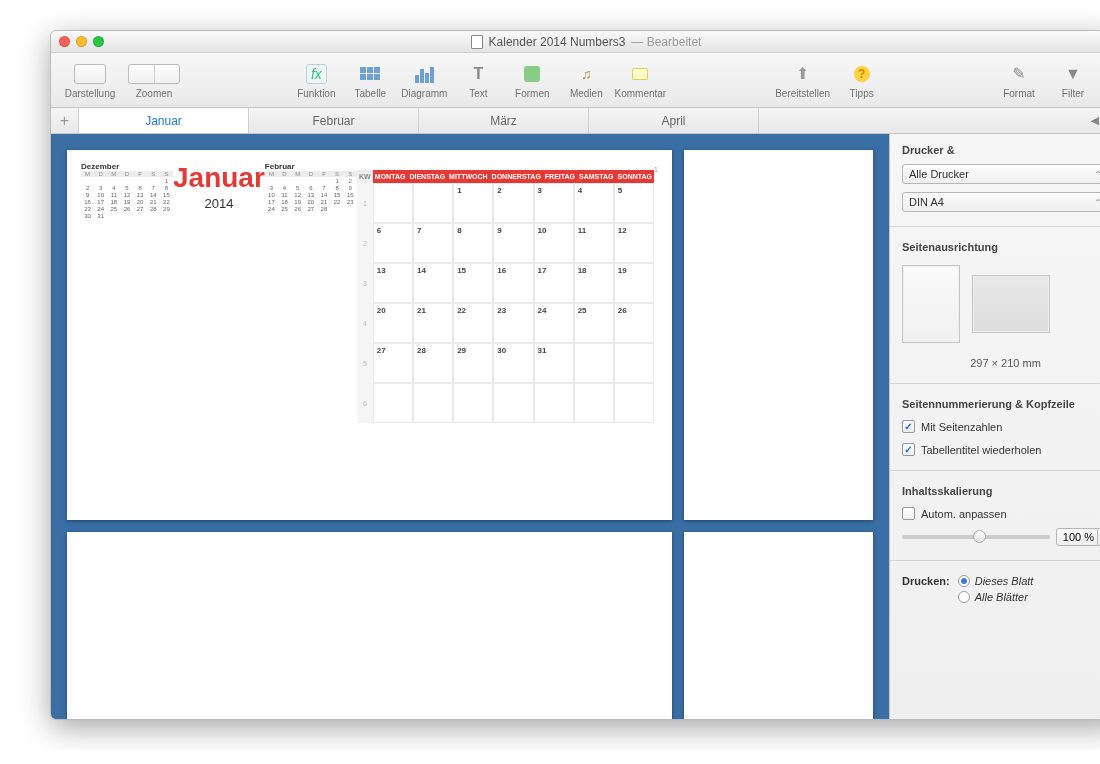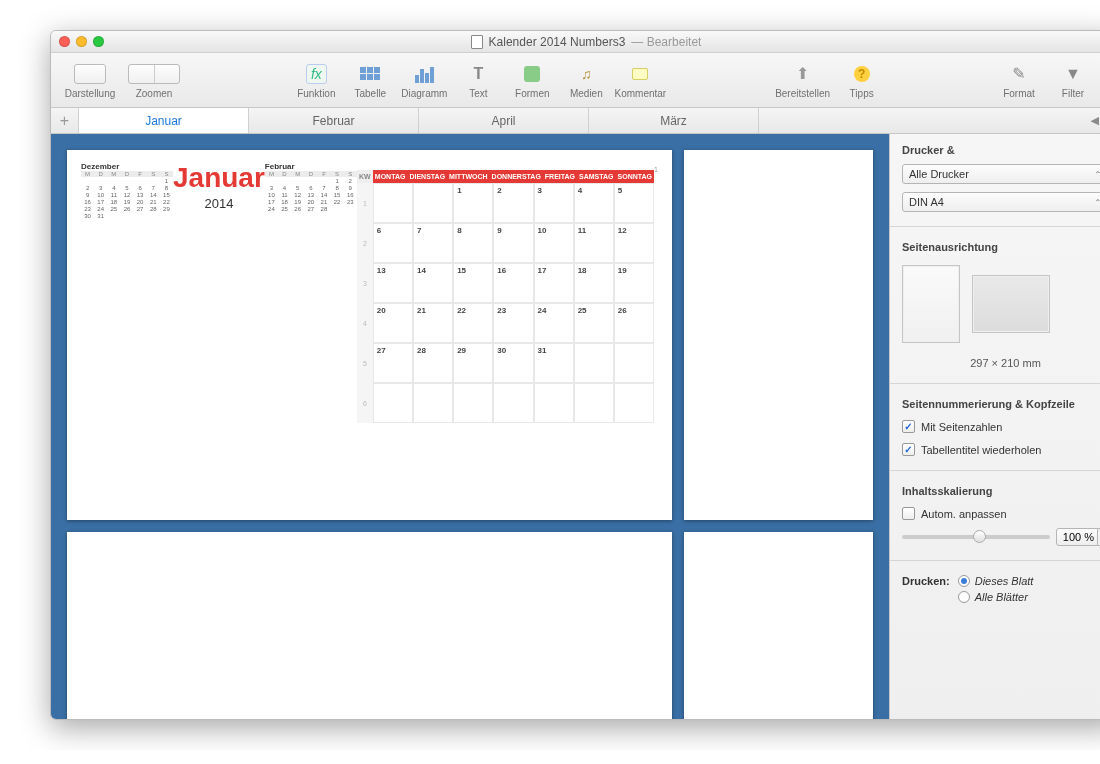--- a/index.html
+++ b/index.html
@@ -228,22 +228,22 @@
           </div>
         <div class="tool-label">Filter</div>
       </div>
     </div>
   </div>
 
   <div class="tabstrip">
     <div class="tab-add">+</div>
     <div class="sheet-tab active">Januar</div>
     <div class="sheet-tab">Februar</div>
+    <div class="sheet-tab">März</div>
     <div class="sheet-tab">April</div>
-    <div class="sheet-tab">März</div>
     <div class="tab-spacer"></div>
     <div class="tab-nav">
       <span>◀</span>
       <span>▶</span>
     </div>
   </div>
 
   <div class="body">
     <div class="canvas">
       <div class="page-grid">

